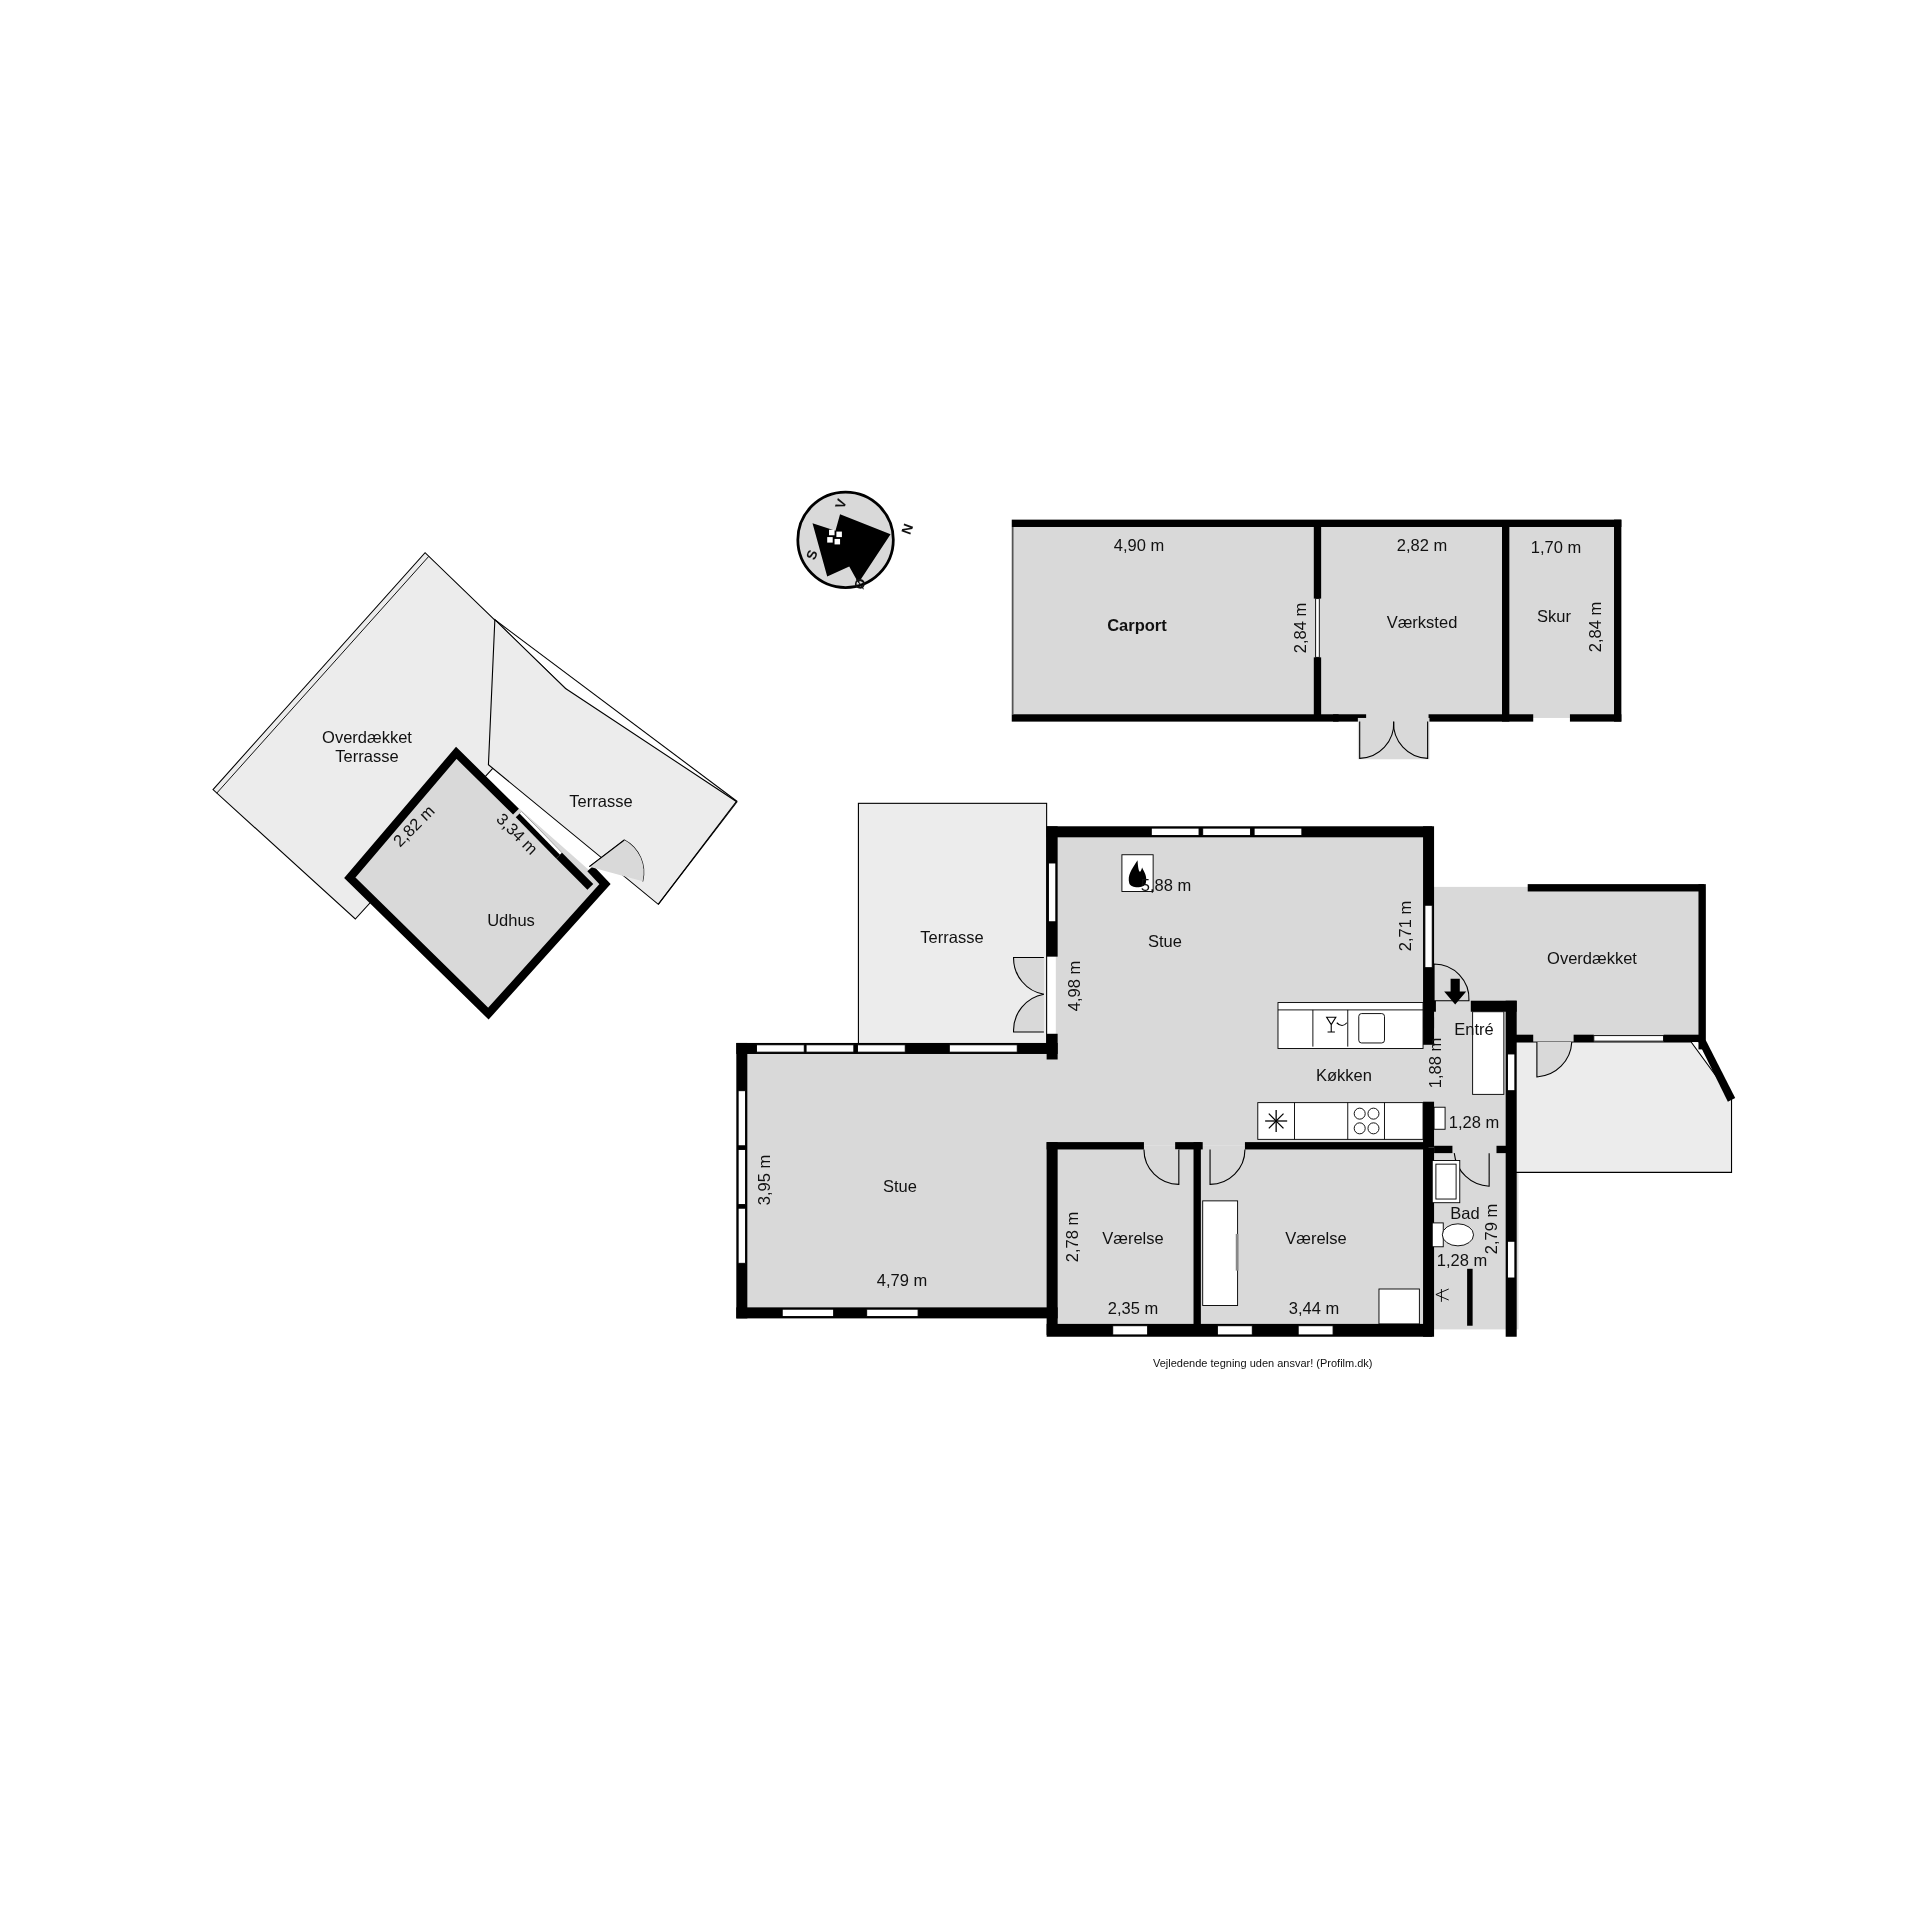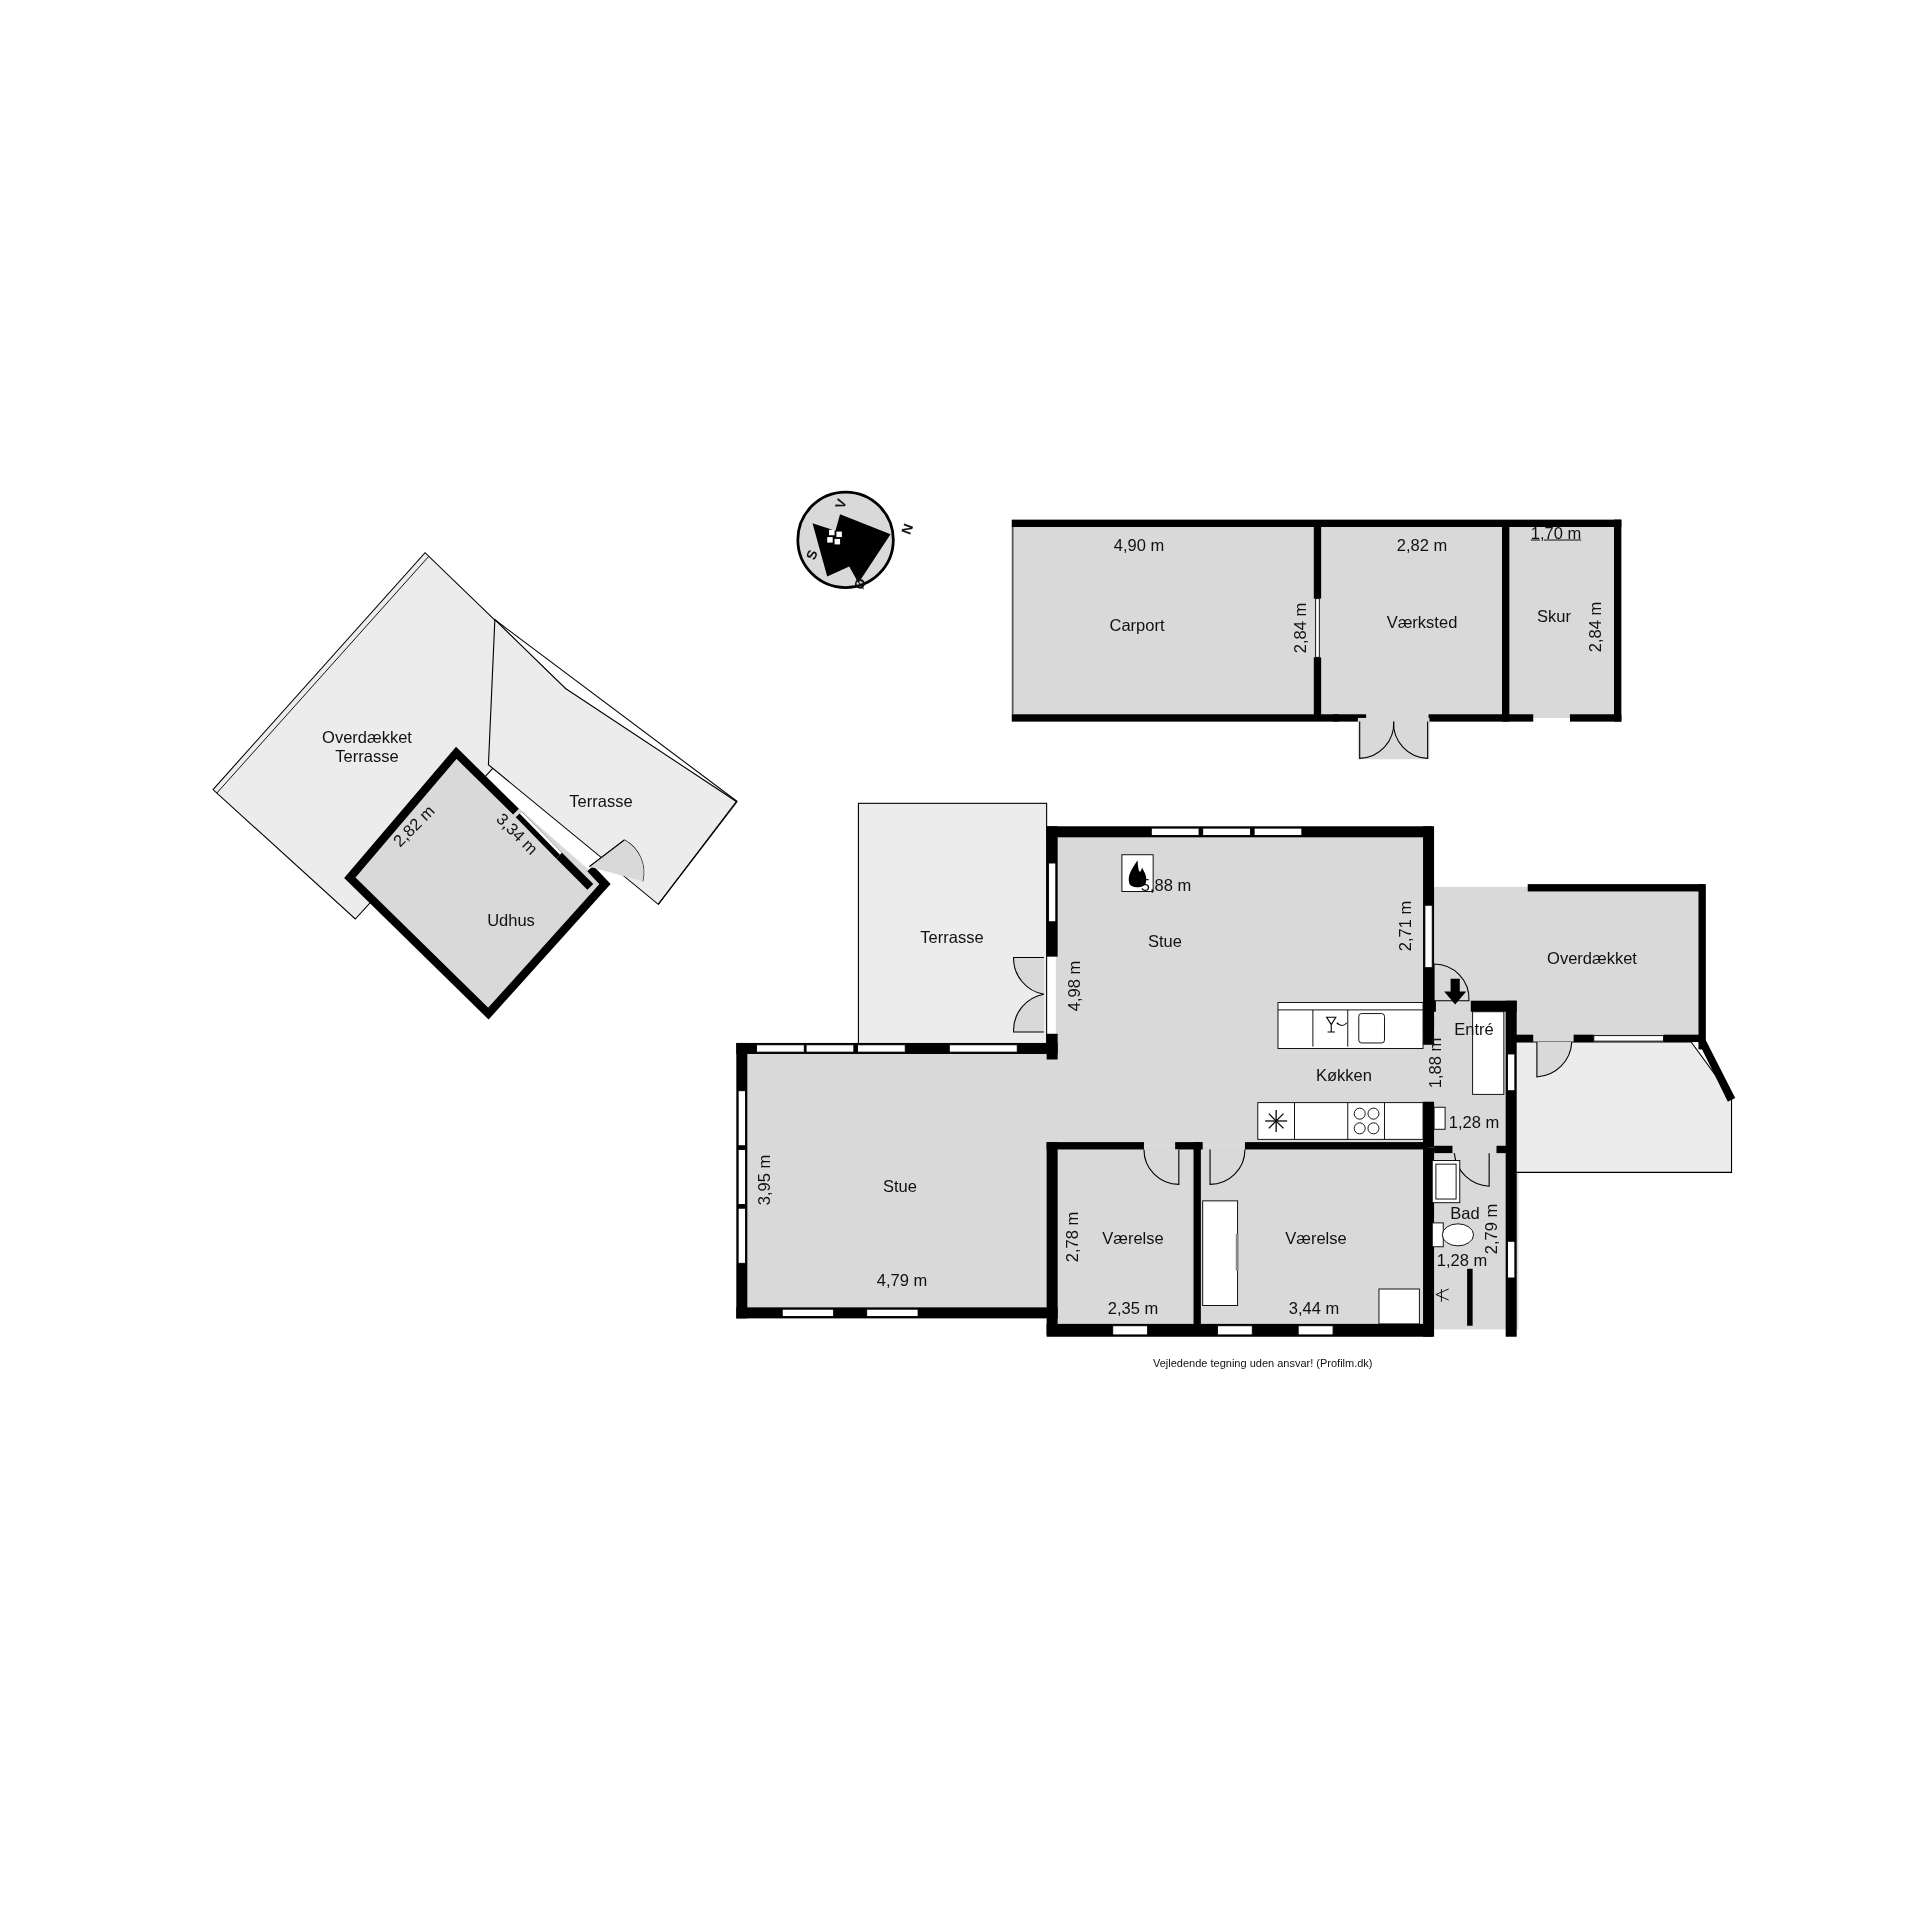--- a/index.html
+++ b/index.html
@@ -204,25 +204,25 @@
     <rect x="1598" y="1382" width="6" height="62" fill="#000"></rect>
   </g>
 </svg>
 
 <div class="compass-letter" style="left:841px; top:504px; transform:translate(-50%,-50%) rotate(-70deg);">V</div>
 <div class="compass-letter" style="left:907px; top:529px; transform:translate(-50%,-50%) rotate(110deg);">N</div>
 <div class="compass-letter" style="left:812px; top:555px; transform:translate(-50%,-50%) rotate(-70deg);">S</div>
 <div class="compass-letter" style="left:860px; top:584px; transform:translate(-50%,-50%) rotate(-70deg);">Ø</div>
 
 <div class="lbl" style="left:1139px; top:545px;">4,90 m</div>
-<div class="lbl" style="left:1137px; top:625px;">Carport</div>
+<div class="lbl" style="left:1137px; top:625px;font-weight:bold;">Carport</div>
 <div class="lbl vert" style="left:1300px; top:628px;">2,84 m</div>
 <div class="lbl" style="left:1422px; top:545px;">2,82 m</div>
 <div class="lbl" style="left:1422px; top:622px;text-align:right;">Værksted</div>
-<div class="lbl" style="left:1556px; top:533px;text-decoration:underline;">1,70 m</div>
+<div class="lbl" style="left:1556px; top:547px;">1,70 m</div>
 <div class="lbl" style="left:1554px; top:616px;text-align:center;">Skur</div>
 <div class="lbl vert" style="left:1595px; top:627px;">2,84 m</div>
 
 <div class="lbl" style="left:367px; top:747px;">
   <div>Overdækket</div>
   <div>Terrasse</div>
 </div>
 <div class="lbl" style="left:601px; top:801px;">Terrasse</div>
 <div class="lbl" style="left:511px; top:920px;">Udhus</div>
 <div class="lbl rot45" style="left:414px; top:826px;">2,82 m</div>

